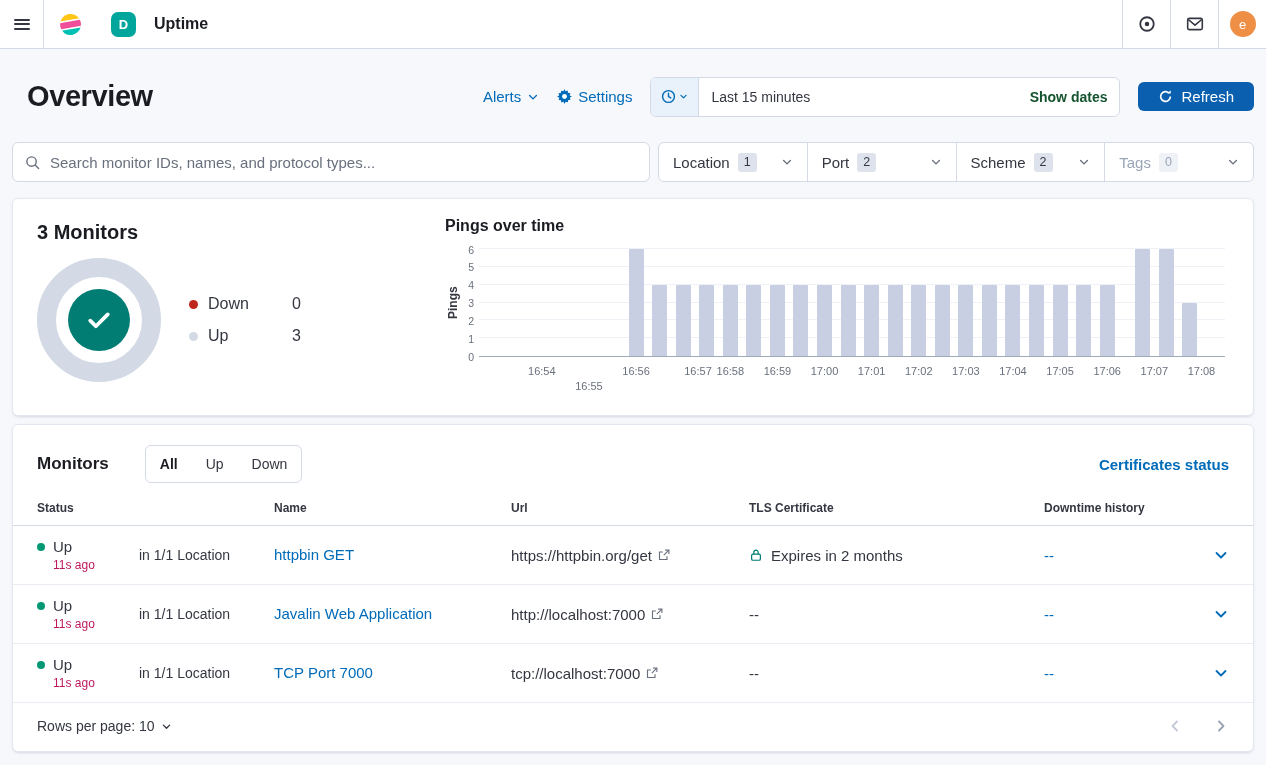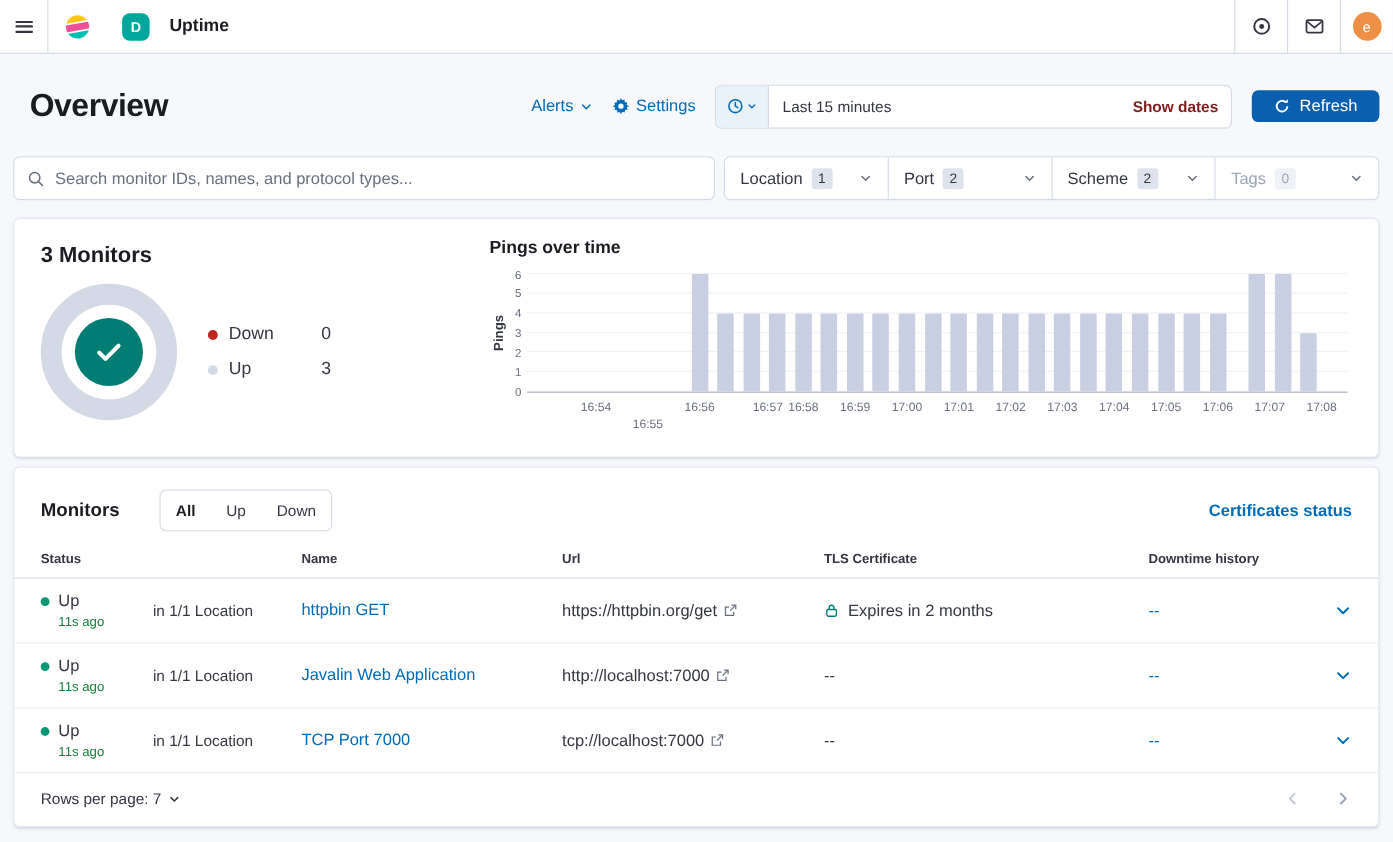--- a/index.html
+++ b/index.html
@@ -43,21 +43,21 @@
 
   .datepicker {
     display:flex; align-items:center; width:470px; height:40px;
     background:#fff; border:1px solid #d3dae6; border-radius:6px; overflow:hidden;
   }
   .dp-quick {
     width:48px; height:100%; background:#e9f1fb; border-right:1px solid #d3dae6;
     display:flex; align-items:center; justify-content:center; gap:3px; color:#006bb8;
   }
   .dp-value { flex:1; text-align:left; padding:0 12px; font-size:14px; color:#343741; }
-  .dp-showdates { color:#7f1d1d; font-size:14px; font-weight:600; padding:0 12px; white-space:nowrap; }
+  .dp-showdates { color:#14532d; font-size:14px; font-weight:600; padding:0 12px; white-space:nowrap; }
   .refresh-btn {
     height:29px; padding:0 20px; background:#0b5faf; color:#fff; border-radius:6px;
     font-size:15px; font-weight:500; display:flex; align-items:center; gap:8px;
   }
 
   
   .filter-row { display:flex; gap:8px; margin-bottom:16px; }
   .search-box {
     flex:1; height:40px; background:#fff; border:1px solid #d3dae6; border-radius:6px;
     display:flex; align-items:center; padding:0 12px; gap:8px; color:#69707d;
@@ -128,21 +128,21 @@
   .col-location { width:135px; flex-shrink:0; }
   .col-name { width:237px; flex-shrink:0; }
   .col-url { width:238px; flex-shrink:0; }
   .col-tls { width:295px; flex-shrink:0; }
   .col-downtime { width:140px; flex-shrink:0; }
   .col-expand { margin-left:auto; display:flex; justify-content:flex-end; }
 
   .row { display:flex; align-items:center; height:59px; padding:0 24px; border-bottom:1px solid #e9edf3; }
   .status-line { display:flex; align-items:center; gap:8px; font-size:15px; color:#343741; }
   .status-dot { width:8px; height:8px; border-radius:50%; background:#029874; flex-shrink:0; }
-  .status-ago { font-size:12px; color:#15803d; padding-left:16px; margin-top:3px; }
+  .status-ago { font-size:12px; color:#be185d; padding-left:16px; margin-top:3px; }
   .cell-location { font-size:14px; color:#343741; }
   .cell-name a { color:#006bb8; font-size:15px; text-decoration:none; cursor:pointer; }
   .cell-url { display:flex; align-items:center; gap:6px; font-size:15px; color:#343741; }
   .cell-url .ext { color:#69707d; display:flex; }
   .cell-tls { display:flex; align-items:center; gap:8px; font-size:15px; color:#343741; }
   .cell-tls .lock { color:#017d73; display:flex; }
   .cell-downtime { font-size:15px; color:#006bb8; }
   .expand-btn { color:#006bb8; display:flex; }
 
   .mon-footer { display:flex; align-items:center; padding:15px 24px 17px; }
@@ -494,21 +494,21 @@
         <button class="expand-btn">
           <svg viewBox="0 0 16 16" width="16" height="16">
               <path d="M3.5 6l4.5 4.5L12.5 6" fill="none" stroke="currentColor" stroke-width="1.8" stroke-linecap="round" stroke-linejoin="round"></path>
             </svg>
         </button>
       </div>
     </div>
 
     <div class="mon-footer">
       <button class="rows-per-page">
-        <span>Rows per page: 7</span>
+        <span>Rows per page: 10</span>
         <svg viewBox="0 0 16 16" width="11" height="11">
             <path d="M3.5 6l4.5 4.5L12.5 6" fill="none" stroke="currentColor" stroke-width="2" stroke-linecap="round" stroke-linejoin="round"></path>
           </svg>
       </button>
       <div class="pager">
         <button class="pager-prev">
           <svg viewBox="0 0 16 16" width="16" height="16">
               <path d="M10 3.5L5.5 8l4.5 4.5" fill="none" stroke="currentColor" stroke-width="1.8" stroke-linecap="round" stroke-linejoin="round"></path>
             </svg>
         </button>

